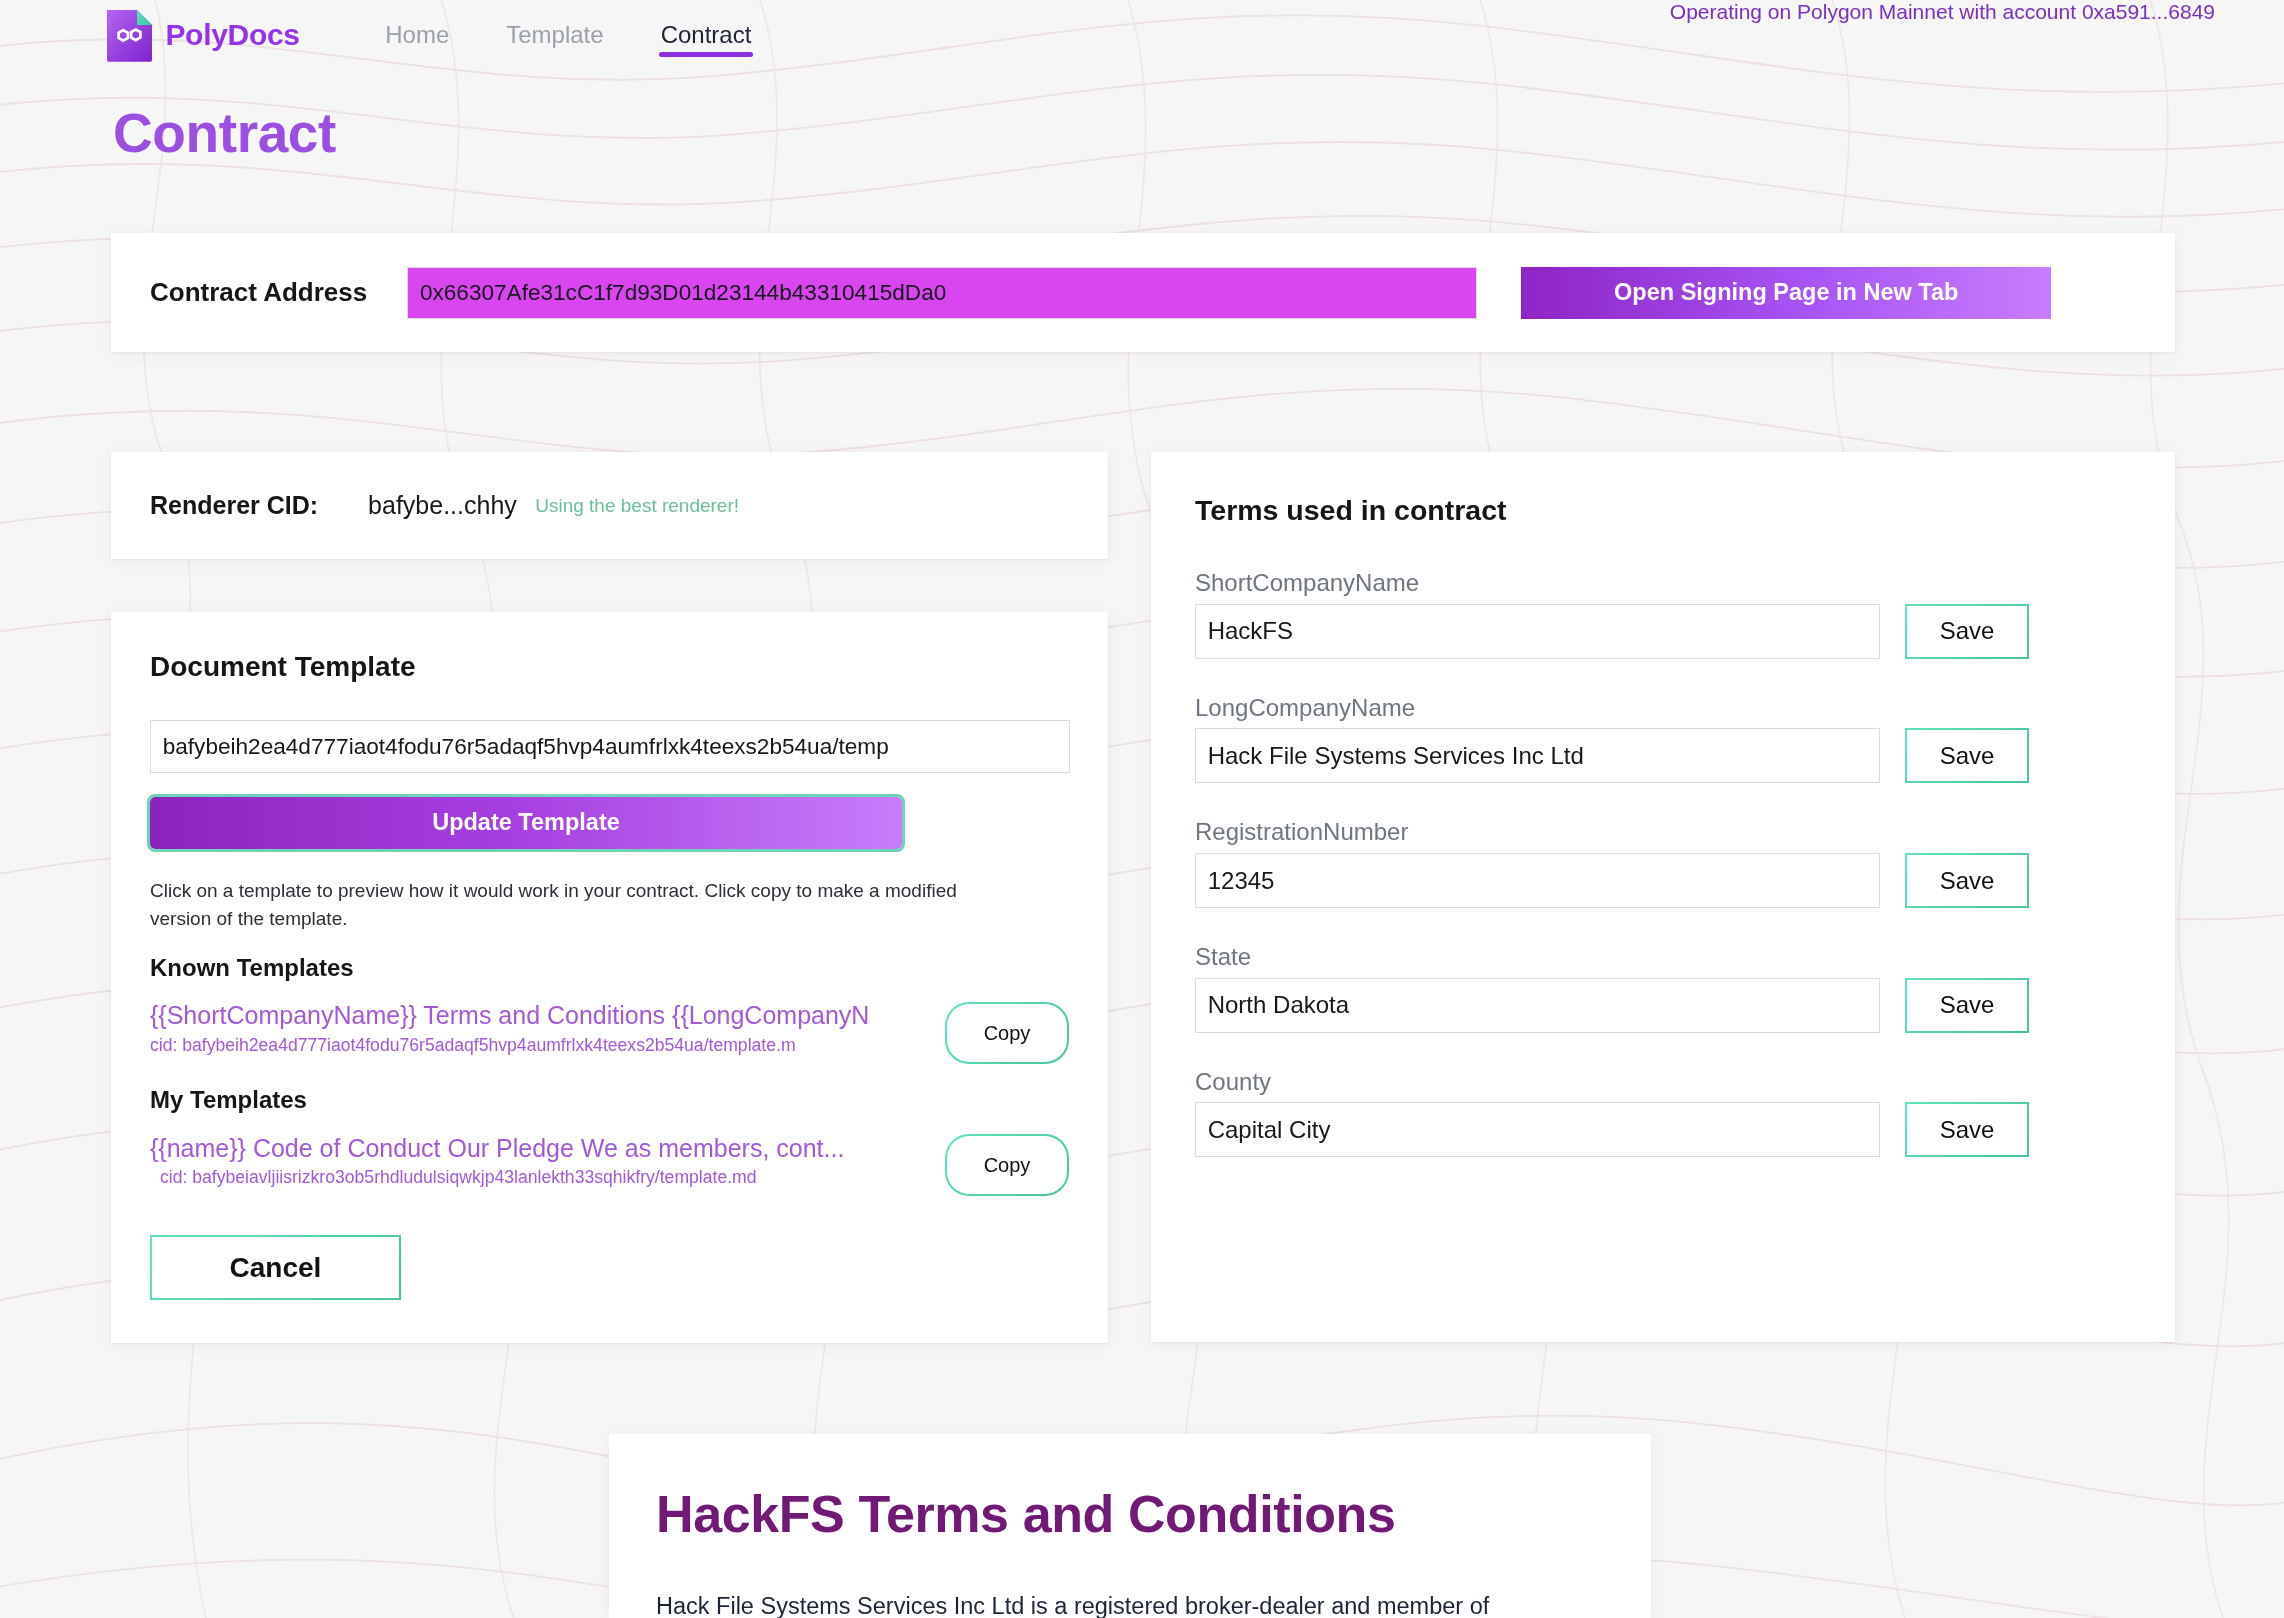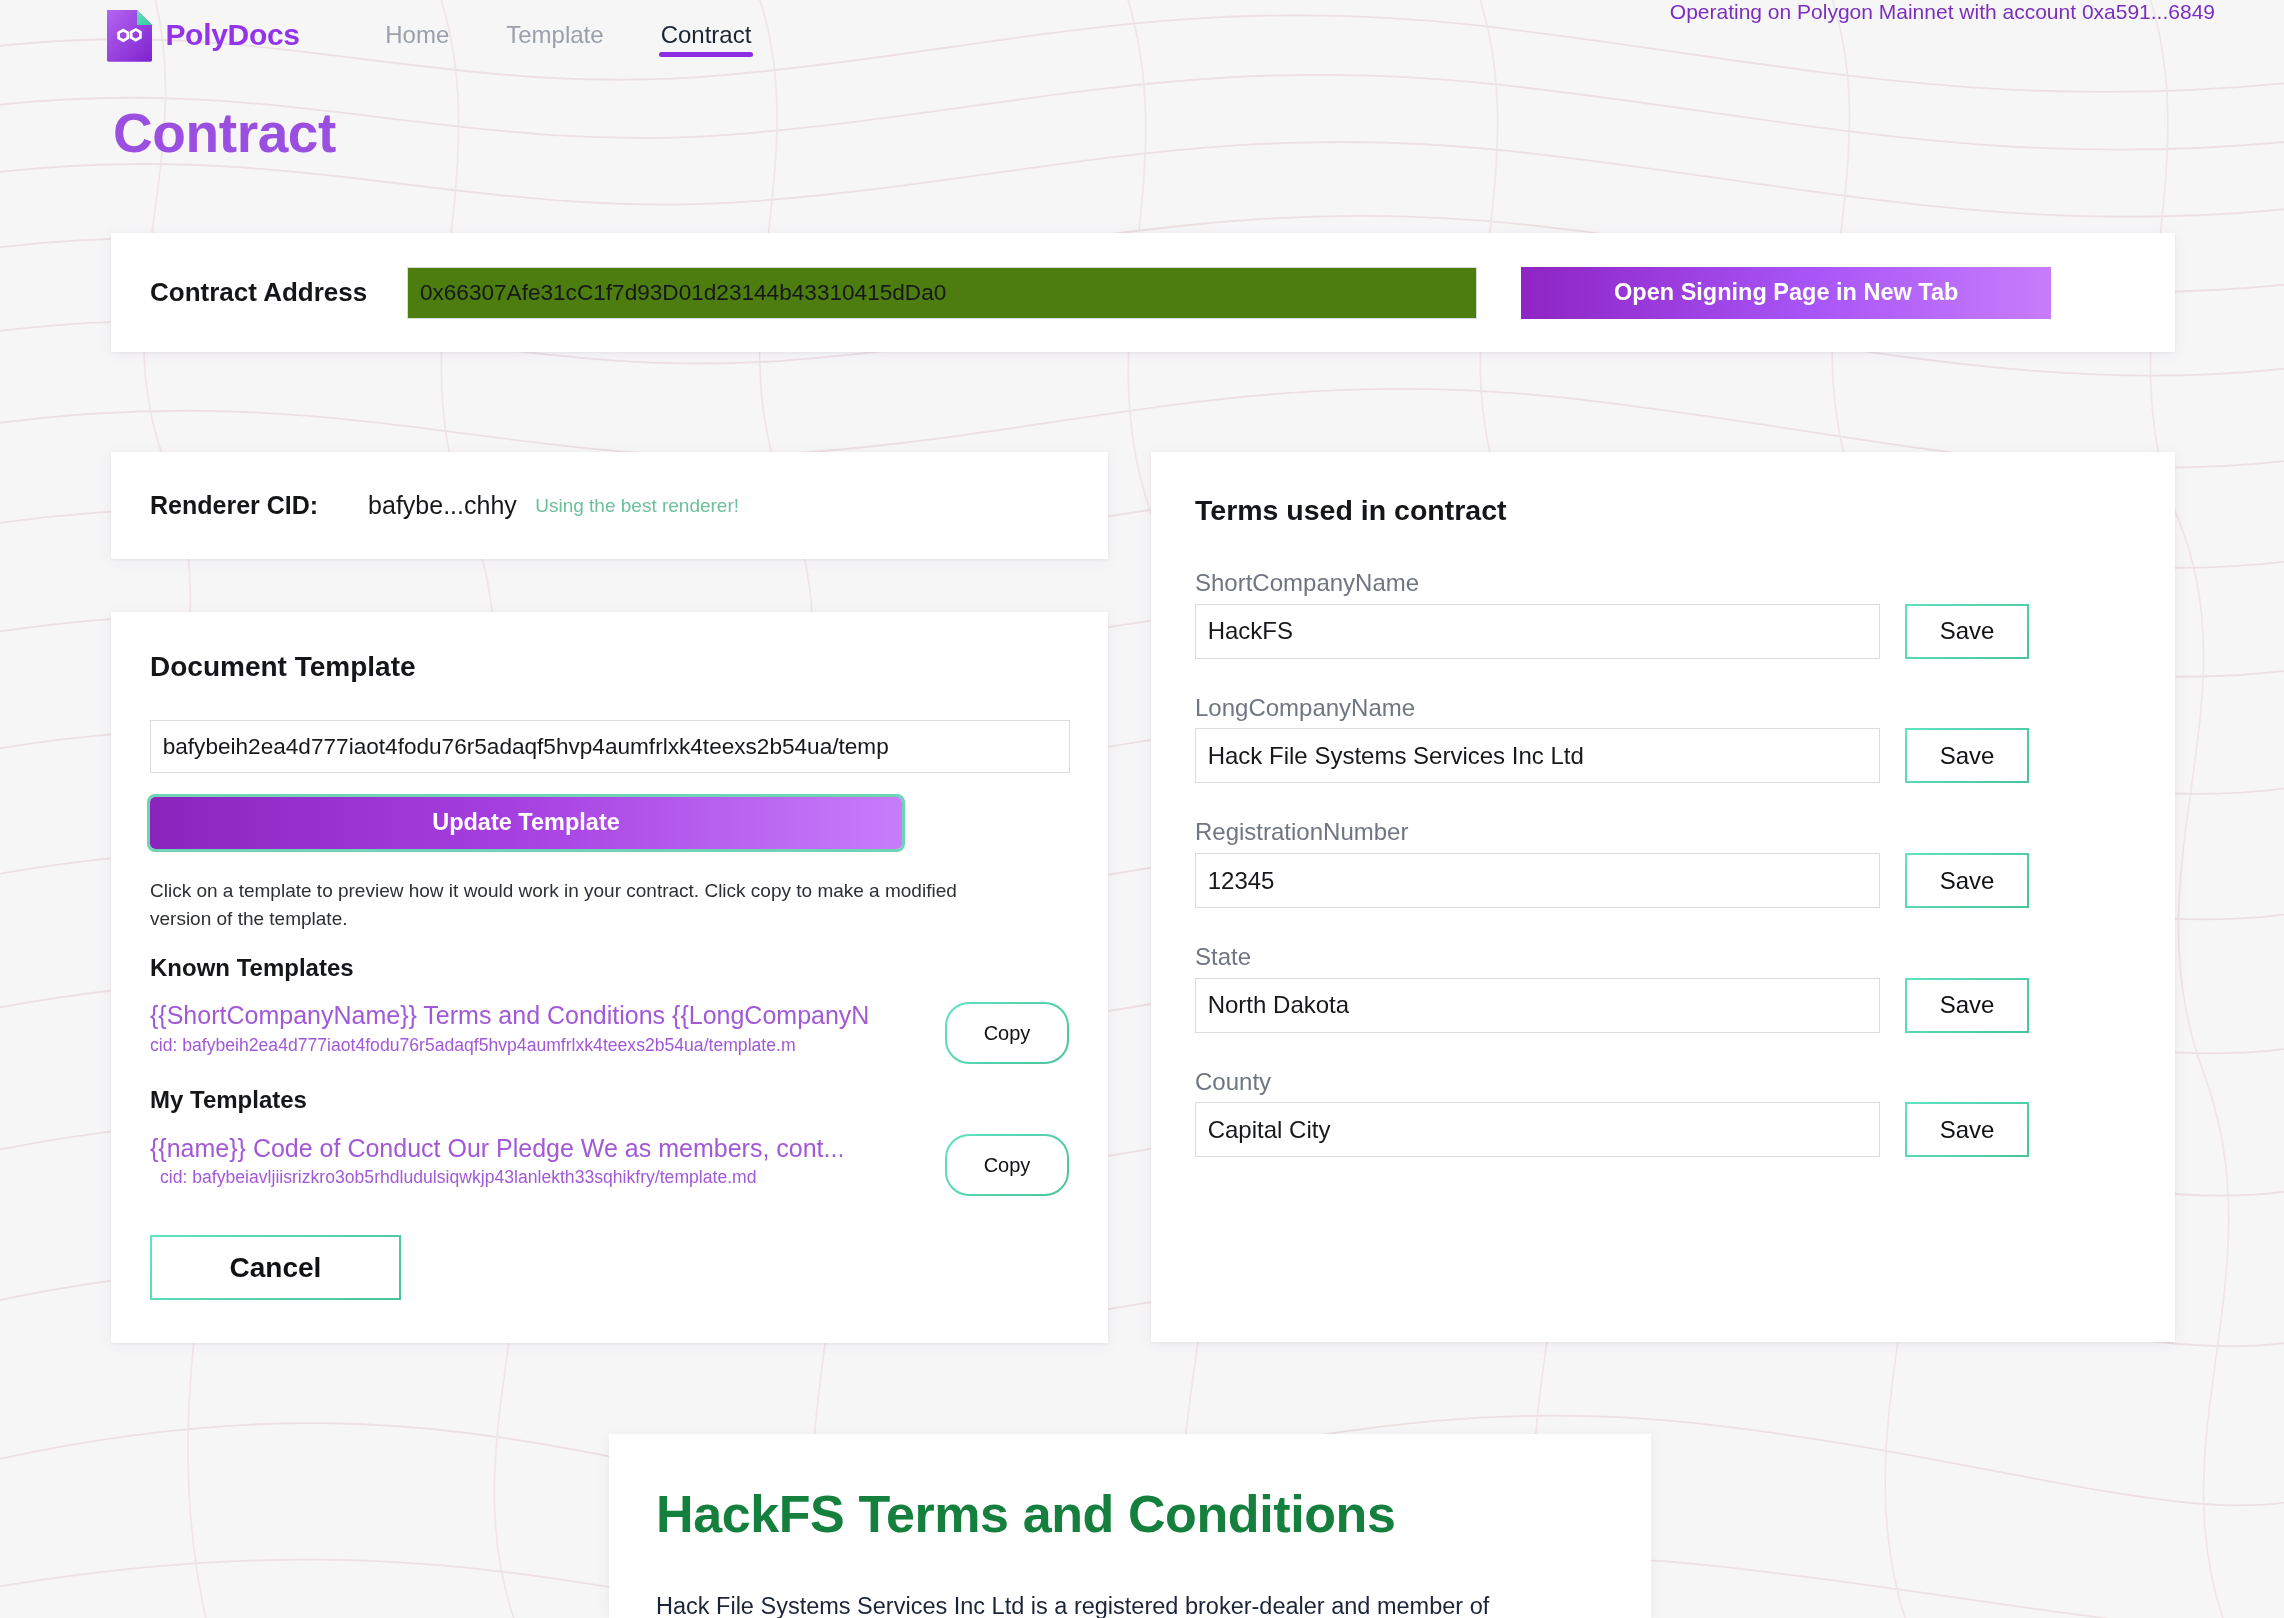--- a/index.html
+++ b/index.html
@@ -130,21 +130,21 @@
     font-size: 26px;
     font-weight: 700;
     color: #14161a;
     margin-right: 40px;
     white-space: nowrap;
   }
   .address-input {
     width: 1070px;
     height: 52px;
     border: 0.8px solid #dcdcdc;
-    background: #4d7c0f;
+    background: #d946ef;
     font-family: "Liberation Sans", sans-serif;
     font-size: 22.6px;
     color: #16181c;
     padding: 0 11.7px;
     outline: none;
   }
   .open-signing-btn {
     margin-left: 44px;
     width: 530px;
     height: 52px;
@@ -344,21 +344,21 @@
     height: 184px;
     background: #ffffff;
     box-shadow: 0 1.7px 13.4px rgba(60,40,80,0.07);
     z-index: 3;
     padding: 50px 47px 0 47px;
     overflow: hidden;
   }
   .doc-title {
     font-size: 52px;
     font-weight: 700;
-    color: #15803d;
+    color: #701a75;
     letter-spacing: -0.4px;
     white-space: nowrap;
   }
   .doc-body {
     margin-top: 49px;
     font-size: 23.5px;
     color: #1c2538;
     white-space: nowrap;
   }
 </style>

